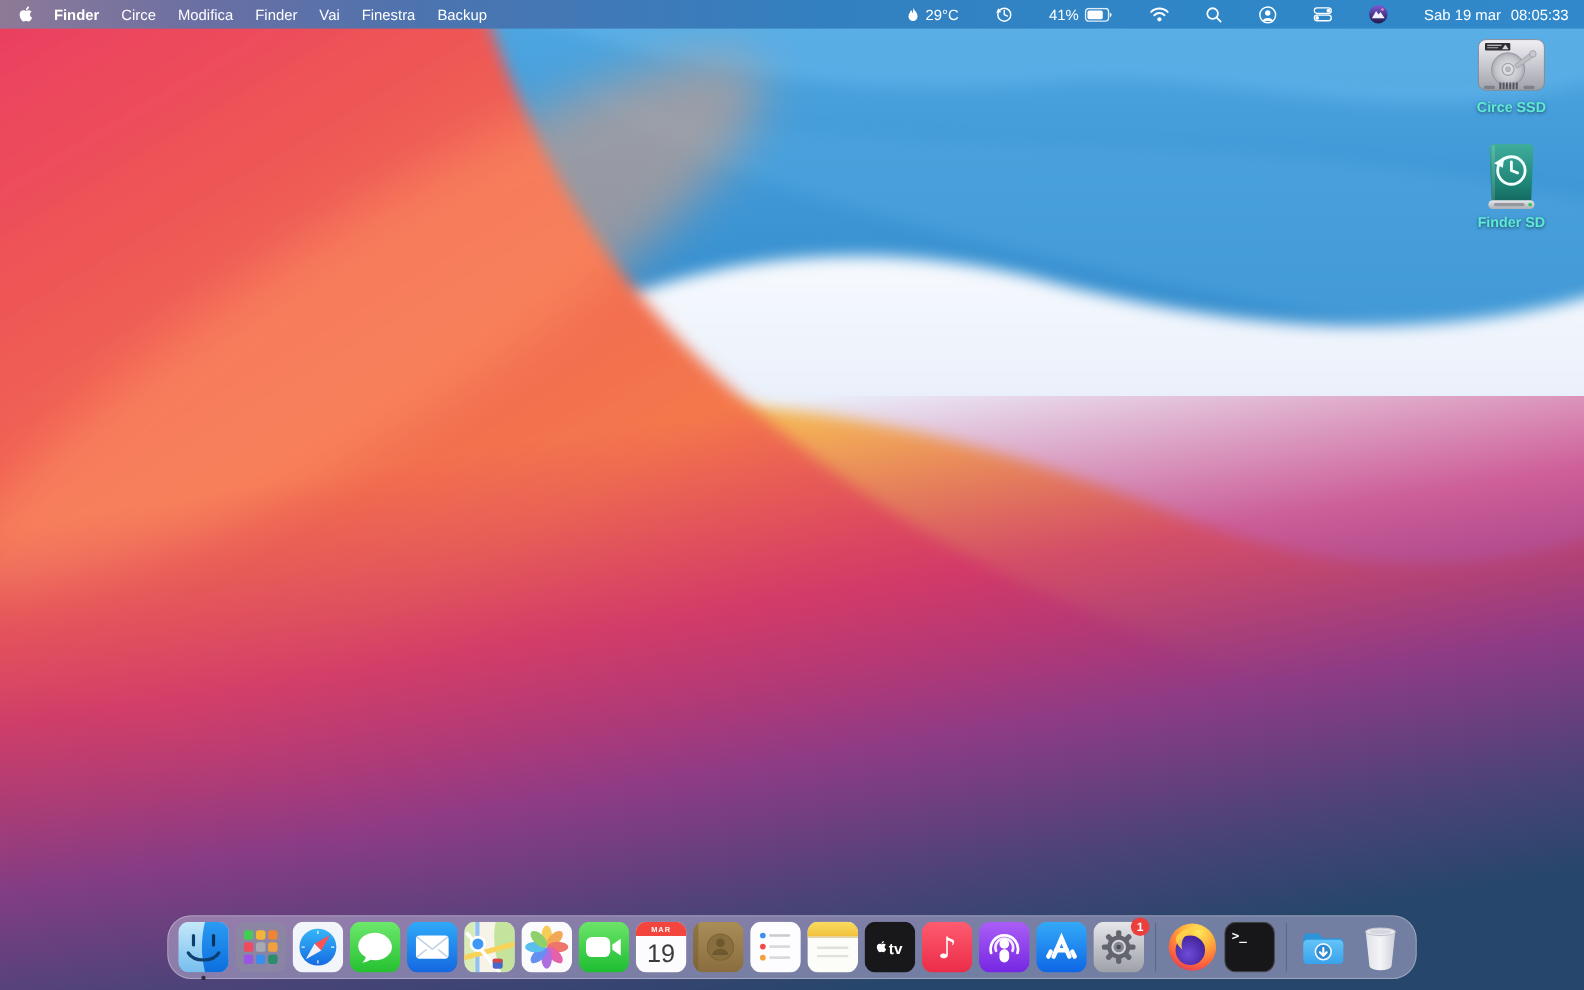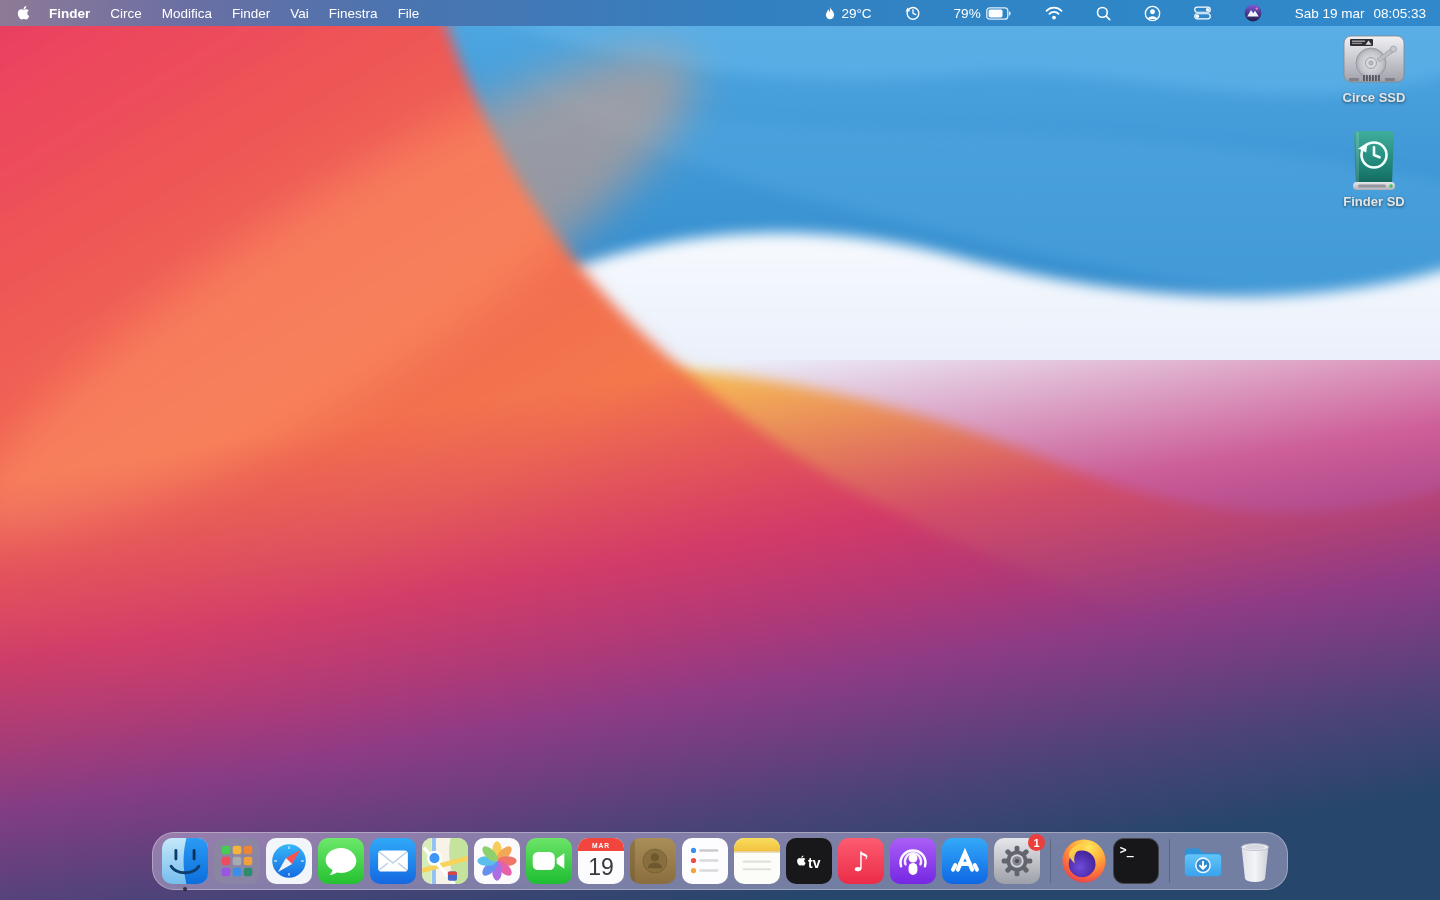--- a/index.html
+++ b/index.html
@@ -18,21 +18,21 @@
   .menu-item { padding:0 10px; display:flex; align-items:center; height:100%; }
   .app-name { font-weight:700; }
   .apple-item { padding:0 9px 0 7px; }
   .menubar-right { display:flex; align-items:center; gap:33px; height:100%; }
   .status-group { display:flex; align-items:center; gap:5px; height:100%; }
   .clock-group { display:flex; align-items:center; gap:9px; }
 
   
   .desktop-icons { position:absolute; top:34px; right:18px; display:flex; flex-direction:column; gap:25px; align-items:center; }
   .desktop-icon { width:96px; display:flex; flex-direction:column; align-items:center; cursor:default; }
-  .desktop-icon .dlabel { margin-top:2px; font-size:13px; font-weight:700; color:#e5e5e5; text-shadow:0 1px 3px rgba(0,0,0,0.55); white-space:nowrap; }
+  .desktop-icon .dlabel { margin-top:2px; font-size:13px; font-weight:700; color:#5eead4; text-shadow:0 1px 3px rgba(0,0,0,0.55); white-space:nowrap; }
 
   
   .dock {
     position:absolute; bottom:10px; left:50%; transform:translateX(-50%);
     height:58px; display:flex; align-items:center; gap:6px; padding:0 9px;
     background:rgba(197,191,221,0.48);
     border:1px solid rgba(255,255,255,0.30);
     border-radius:22px;
   }
   .dock-item { position:relative; width:46px; height:46px; }
@@ -113,41 +113,41 @@
         <svg width="13" height="15.5" viewBox="0 0 384 512">
             <path fill="#fff" d="M318.7 268.7c-.2-36.7 16.4-64.4 50-84.8-18.8-26.9-47.2-41.7-84.7-44.6-35.5-2.8-74.3 20.7-88.5 20.7-15 0-49.4-19.7-76.4-19.7C63.3 140.3 4 184.8 4 273.5c0 26.2 4.8 53.3 14.4 81.2 12.8 36.7 59 126.7 107.2 125.2 25.2-.6 43-17.9 75.8-17.9 31.8 0 48.3 17.9 76.4 17.9 48.6-.7 90.4-82.5 102.6-119.3-65.2-30.7-61.7-90-61.7-91.9zm-56.6-164.2c27.3-32.4 24.8-61.9 24-72.5-24.1 1.4-52 16.4-67.9 34.9-17.5 19.8-27.8 44.3-25.6 71.9 26.1 2 49.9-11.4 69.5-34.3z"></path>
           </svg>
       </div>
       <div class="menu-item app-name">Finder</div>
       <div class="menu-item">Circe</div>
       <div class="menu-item">Modifica</div>
       <div class="menu-item">Finder</div>
       <div class="menu-item">Vai</div>
       <div class="menu-item">Finestra</div>
-      <div class="menu-item">File</div>
+      <div class="menu-item">Backup</div>
     </div>
 
     <div class="menubar-right">
       <div class="status-group">
         <svg width="12" height="15" viewBox="0 0 16 20">
             <path d="M8,0.5 C8.6,4.5 13.5,6.5 13.5,12 a5.5,5.5 0 0 1 -11,0 C2.5,8.5 5,7 5.6,4.2 C6.8,5.4 7.4,6.6 7.2,8.4 C8.6,6.6 8.4,3.4 8,0.5 Z" fill="#fff"></path>
           </svg>
         <span>29°C</span>
       </div>
       <div class="status-group">
         <svg width="16" height="16" viewBox="0 0 18 18">
           <g stroke="#fff" stroke-width="1.5" fill="none" stroke-linecap="round">
               <circle cx="9" cy="9.4" r="6.6"></circle>
               <path d="M9,9.4 L9,5.2 M9,9.4 L12.2,10.8"></path>
             </g>
           <path d="M0.6,7.4 L5.8,7.0 L3.0,2.8 Z" fill="#fff"></path>
         </svg>
       </div>
       <div class="status-group">
-        <span>79%</span>
+        <span>41%</span>
         <svg width="26" height="13" viewBox="0 0 26 13">
           <rect x="0.8" y="0.8" width="21" height="11.4" rx="3" fill="none" stroke="#fff" stroke-width="1.3" opacity="0.85"></rect>
           <rect x="2.6" y="2.6" width="13.9" height="7.8" rx="1.6" fill="#fff"></rect>
           <path d="M23,4.3 a2.3,2.3 0 0 1 0,4.4 Z" fill="#fff" opacity="0.85"></path>
         </svg>
       </div>
       <div class="status-group">
         <svg width="18" height="14" viewBox="0 0 18 14">
           <g fill="none" stroke="#fff" stroke-width="1.8" stroke-linecap="round">
               <path d="M1.5,4.8 a10.6,10.6 0 0 1 15,0"></path>

